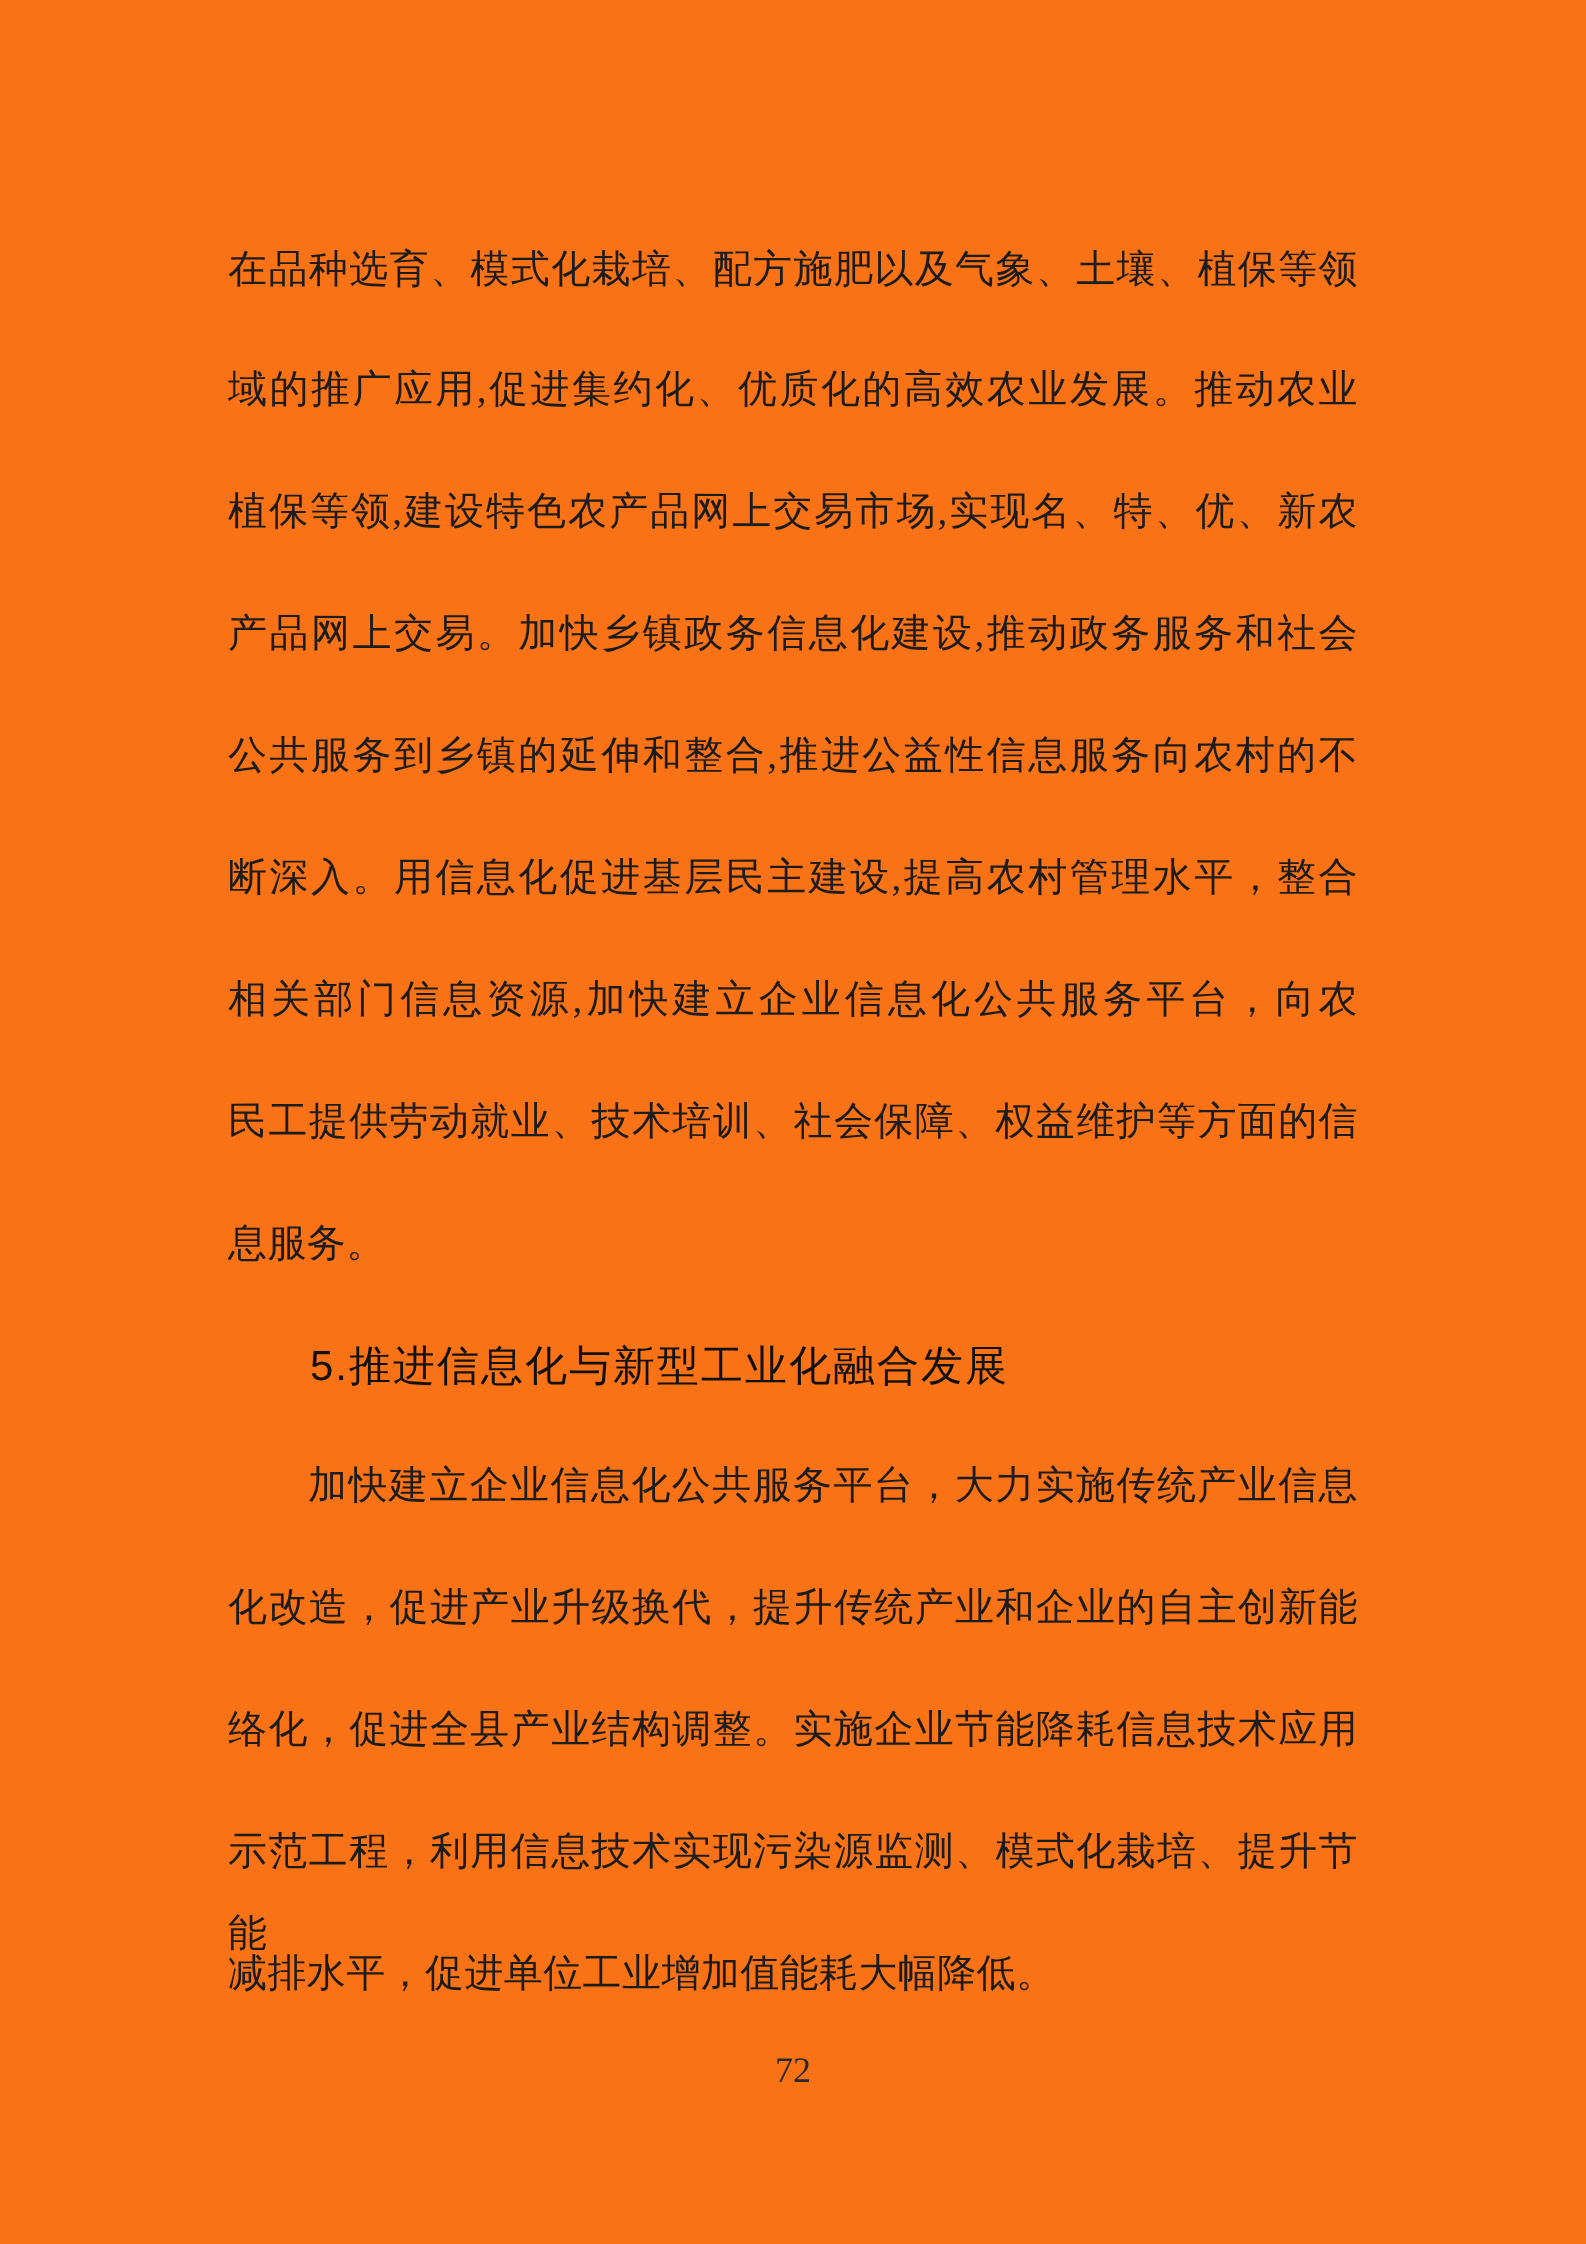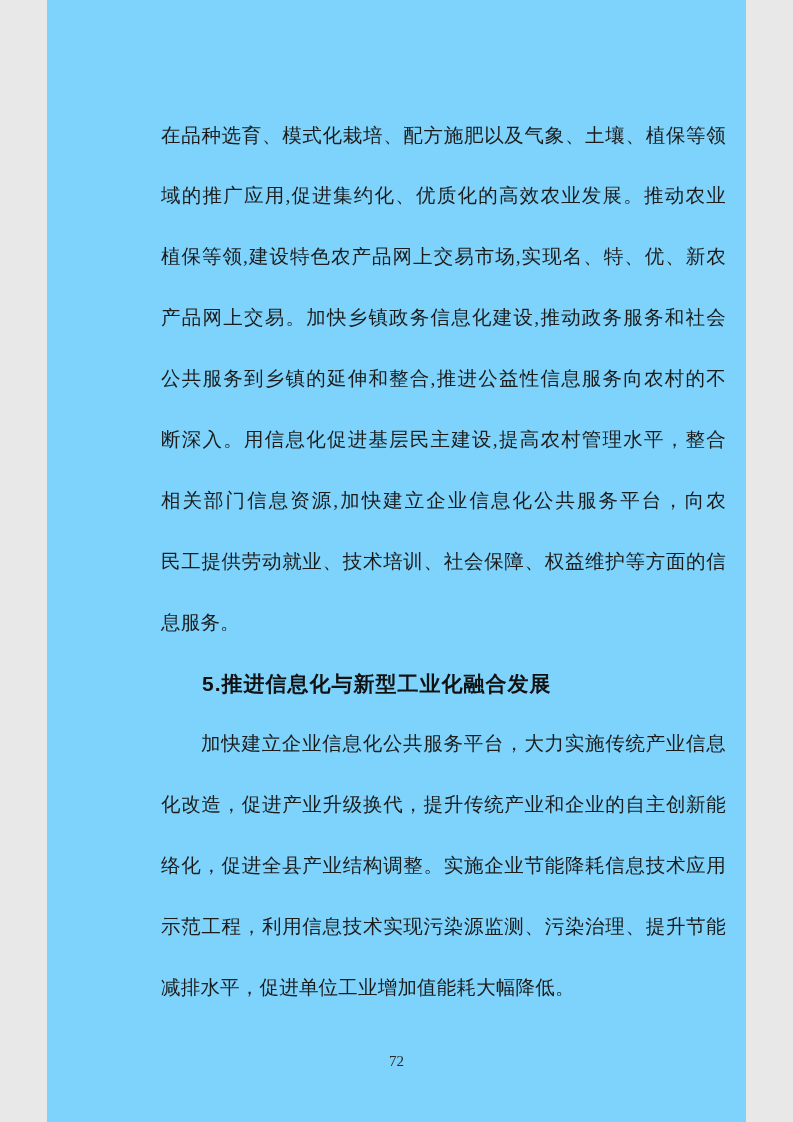--- a/index.html
+++ b/index.html
@@ -2,23 +2,23 @@
 <html lang="zh"><head>
 <meta charset="utf-8">
 <style>
   html, body {
     margin: 0;
     padding: 0;
     background: #e8e8e8;
   }
   .page {
     position: relative;
-    width: 699px;
+    width: 793px;
     height: 1122px;
-    background: #7dd3fc;
+    background: #f97316;
     margin: 0 auto;
     overflow: hidden;
     color: #1c1c1c;
     font-family: "Liberation Serif", "DejaVu Serif", serif;
   }
   .text-block {
     position: absolute;
     left: 114px;
     top: 95px;
     width: 565px;
@@ -35,35 +35,35 @@
   }
   .line.end {
     text-align-last: left;
   }
   .line.indent {
     text-indent: 40px;
   }
   .heading {
     font-family: "Liberation Sans", "DejaVu Sans", sans-serif;
     font-size: 21px;
-    font-weight: bold;
+    font-weight: normal;
     line-height: 41.4px;
     height: 41.4px;
     text-indent: 41px;
     letter-spacing: 1px;
     color: #111111;
     white-space: nowrap;
   }
   .page-number {
     position: absolute;
-    top: 1052px;
+    top: 1026px;
     left: 0;
     width: 100%;
     text-align: center;
-    font-size: 15px;
+    font-size: 18px;
     line-height: 18px;
     color: #2a2a2a;
     font-family: "Liberation Serif", "DejaVu Serif", serif;
   }
 </style>
 </head>
 <body>
 
 <div class="page">
   <main class="text-block">
@@ -76,21 +76,21 @@
     <p class="line">断深入。用信息化促进基层民主建设,提高农村管理水平，整合</p>
     <p class="line">相关部门信息资源,加快建立企业信息化公共服务平台，向农</p>
     <p class="line">民工提供劳动就业、技术培训、社会保障、权益维护等方面的信</p>
     <p class="line end">息服务。</p>
 
     <h2 class="heading">5.推进信息化与新型工业化融合发展</h2>
 
     <p class="line indent">加快建立企业信息化公共服务平台，大力实施传统产业信息</p>
     <p class="line">化改造，促进产业升级换代，提升传统产业和企业的自主创新能</p>
     <p class="line">络化，促进全县产业结构调整。实施企业节能降耗信息技术应用</p>
-    <p class="line">示范工程，利用信息技术实现污染源监测、污染治理、提升节能</p>
+    <p class="line">示范工程，利用信息技术实现污染源监测、模式化栽培、提升节能</p>
     <p class="line end">减排水平，促进单位工业增加值能耗大幅降低。</p>
 
   </main>
 
   <footer class="page-number">
     <span>72</span>
   </footer>
 </div>
 
 </body></html>

